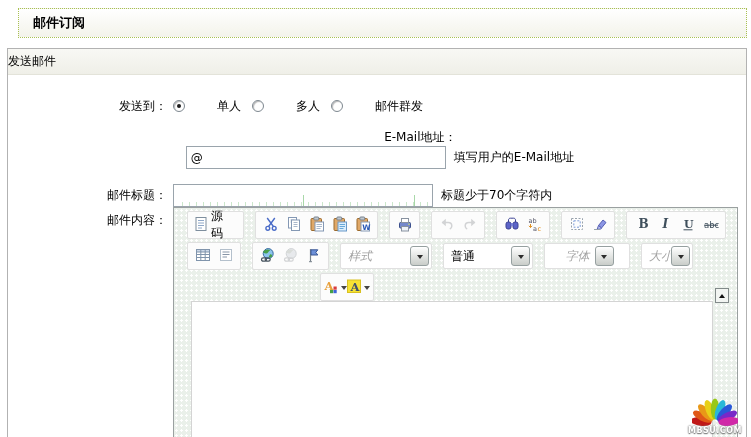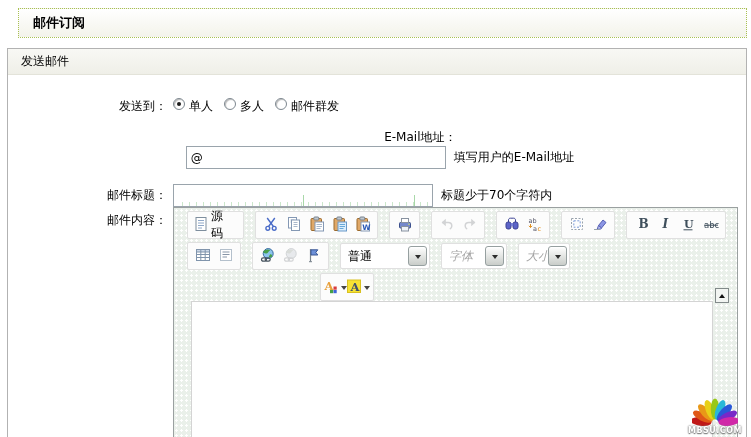--- a/index.html
+++ b/index.html
@@ -16,21 +16,21 @@
     background:linear-gradient(#ffffff,#f3f3ea);
     display:flex; align-items:center; padding-left:14px;
     font-weight:bold; font-size:13px;
   }
   
   .panel{
     position:absolute; left:7px; right:4px; top:48px; bottom:0;
     border:1px solid #b2b2b2; border-bottom:none; background:#fff;
   }
   .panel-header{
-    height:26px; line-height:25px; padding-left:13px;
+    height:26px; line-height:25px; 
     background:linear-gradient(#f8f8f4,#efefe8);
     border-bottom:1px solid #e3e3d9; font-size:12px;
   }
   
   .form{ padding-top:23px; }
   .form-row{ display:flex; align-items:center; }
   .row-radios{ height:16px; margin-bottom:15px; }
   .row-email{ margin-bottom:15px;flex-direction:column; }
   .row-subject{ }
   .row-content{ align-items:flex-start; }
@@ -45,21 +45,21 @@
   input.ruler{
     background-image:
       linear-gradient(#a8d8a8,#a8d8a8),
       linear-gradient(#a8d8a8,#a8d8a8),
       repeating-linear-gradient(to right,transparent 0,transparent 6px,#cbe7cb 6px,#cbe7cb 7px);
     background-repeat:no-repeat,no-repeat,repeat-x;
     background-size:1px 11px,1px 11px,100% 4px;
     background-position:50% bottom,calc(100% - 17px) bottom,2px bottom;
   }
   
-  .radio-item{ display:inline-flex; margin-right:11px; cursor:pointer; }
+  .radio-item{ display:inline-flex; align-items:center; margin-right:11px; cursor:pointer;gap:28px; }
   .radio{
     width:12px; height:12px; border-radius:50%; background:#fff;
     border:1px solid #7e8890; box-shadow:inset 1px 1px 1px rgba(0,0,0,.28);
     margin-right:4px; flex:none; position:relative;
   }
   .radio.checked::after{
     content:""; position:absolute; left:3px; top:3px; width:4px; height:4px;
     border-radius:50%; background:#1c1c1c;
   }
   
@@ -333,27 +333,33 @@
                       </svg></span>
                   </span>
                   <span class="tbtn">
                     <span class="ticon"><svg width="16" height="16" viewBox="0 0 16 16">
                         <path d="M4.5 2v12.5" stroke="#78828c" stroke-width="1.2"></path>
                         <path d="M5 2.8h6.8L9.8 5.4l2 2.6H5z" fill="#6c90d8" stroke="#3a5694"></path>
                         <path d="M3 14.7h3" stroke="#78828c"></path>
                       </svg></span>
                   </span>
                 </span>
+                <span class="tb-group combo" style="width: 92px;">
+                  <span class="combo-label muted">样式</span>
+                  <span class="combo-arrow">
+                    <i class="tri"></i>
+                  </span>
+                </span>
                 <span class="tb-group combo" style="width: 90px;">
                   <span class="combo-label">普通</span>
                   <span class="combo-arrow">
                     <i class="tri"></i>
                   </span>
                 </span>
-                <span class="tb-group combo" style="width: 66px;">
+                <span class="tb-group combo" style="width: 86px; justify-content: center;">
                   <span class="combo-label muted">字体</span>
                   <span class="combo-arrow">
                     <i class="tri"></i>
                   </span>
                 </span>
                 <span class="tb-group combo" style="width: 52px;">
                   <span class="combo-label muted">大小</span>
                   <span class="combo-arrow">
                     <i class="tri"></i>
                   </span>

